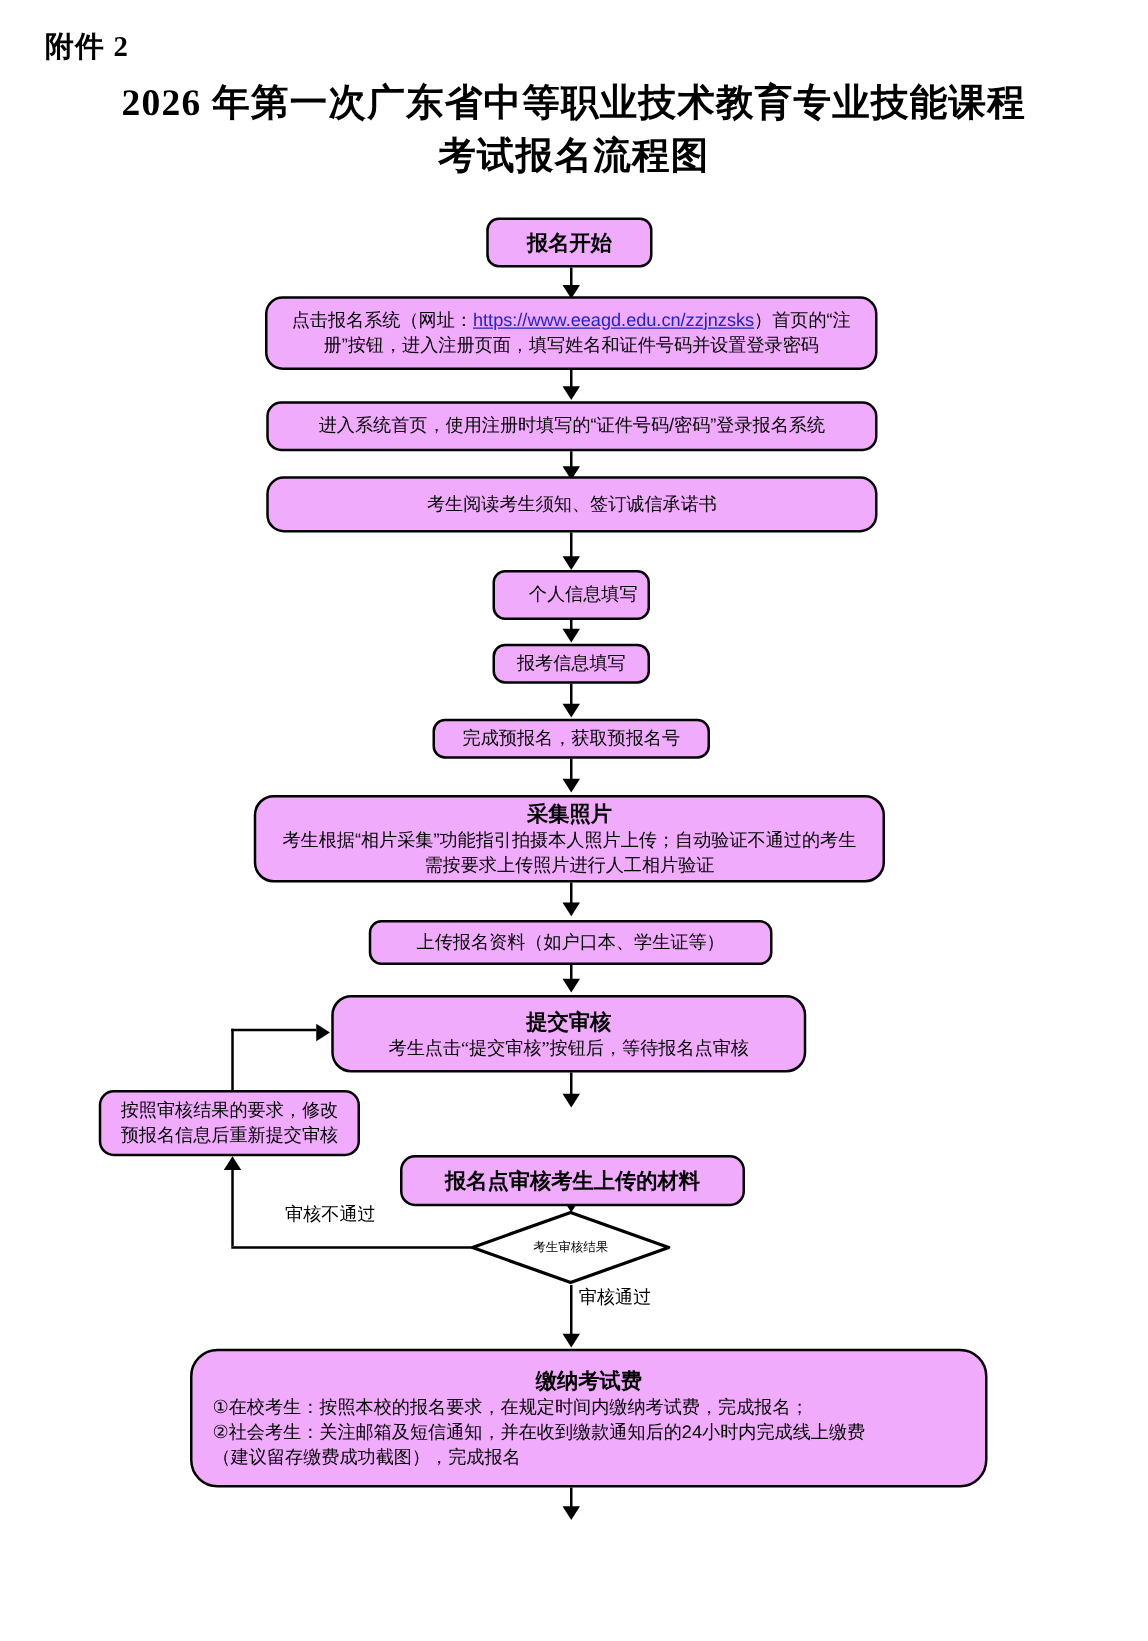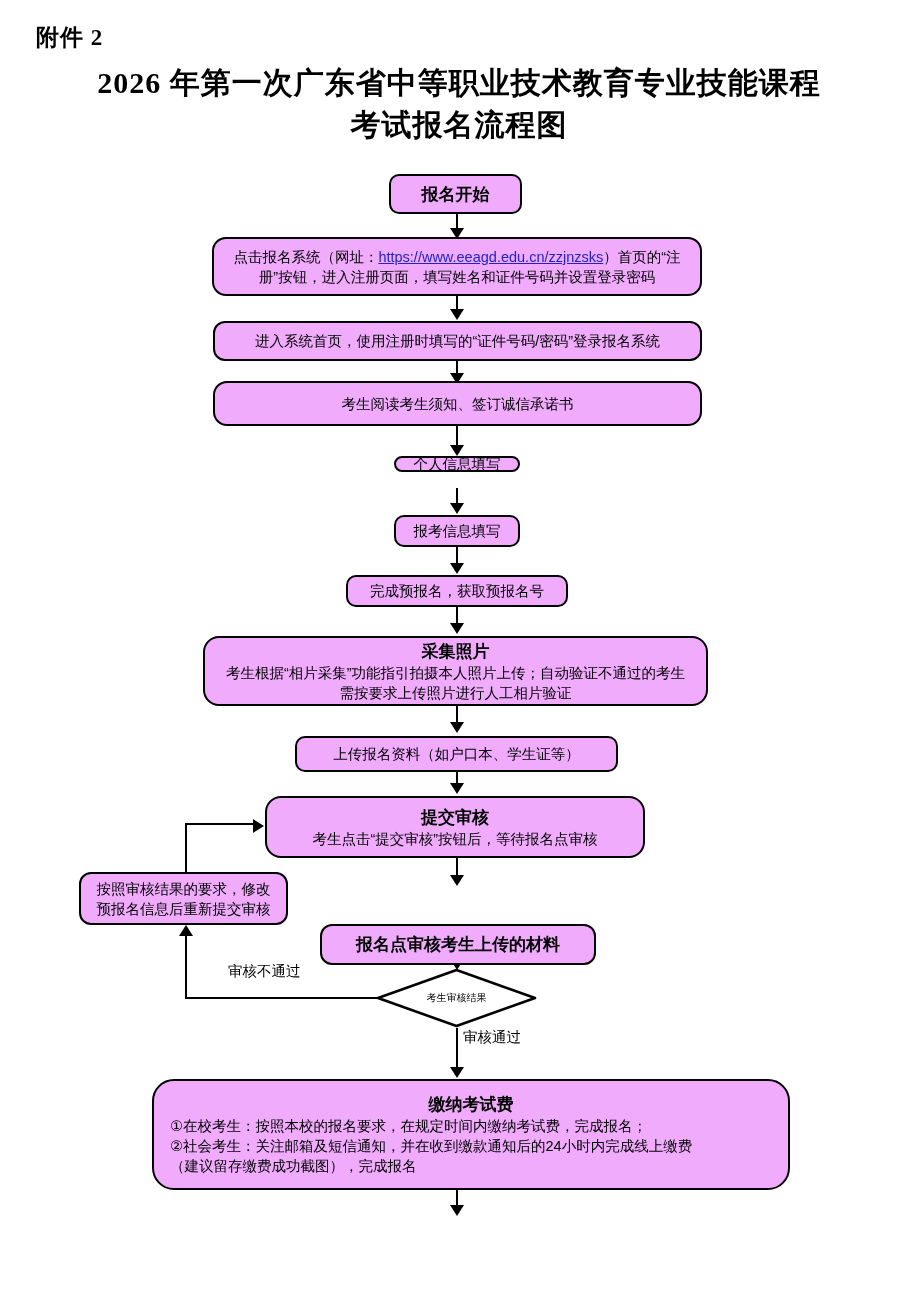--- a/index.html
+++ b/index.html
@@ -124,21 +124,21 @@
   </div>
   <div class="vline" style="left:455.8px;top:361px;height:15px;"></div>
   <div class="arrow-d" style="left:450px;top:373px;"></div>
 
   <div class="node" style="left:213px;top:381px;width:489px;height:45px;border-radius:14px;">
     <span class="bd">考生阅读考生须知、签订诚信承诺书</span>
   </div>
   <div class="vline" style="left:455.8px;top:426px;height:22px;"></div>
   <div class="arrow-d" style="left:450px;top:445px;"></div>
 
-  <div class="node" style="left:394px;top:456px;width:126px;height:16px;border-radius:10px;">
+  <div class="node" style="left:394px;top:456px;width:126px;height:40px;border-radius:10px;align-items:flex-end;">
     <span class="bd">个人信息填写</span>
   </div>
   <div class="vline" style="left:455.8px;top:488px;height:17px;"></div>
   <div class="arrow-d" style="left:450px;top:503px;"></div>
 
   <div class="node" style="left:394px;top:515px;width:126px;height:32px;border-radius:10px;">
     <span class="bd">报考信息填写</span>
   </div>
   <div class="vline" style="left:455.8px;top:547px;height:18px;"></div>
   <div class="arrow-d" style="left:450px;top:563px;"></div>
@@ -156,21 +156,21 @@
   </div>
   <div class="vline" style="left:455.8px;top:706px;height:17px;"></div>
   <div class="arrow-d" style="left:450px;top:722px;"></div>
 
   <div class="node" style="left:295px;top:736px;width:323px;height:36px;border-radius:10px;">
     <span class="bd">上传报名资料（如户口本、学生证等）</span>
   </div>
   <div class="vline" style="left:455.8px;top:772px;height:12px;"></div>
   <div class="arrow-d" style="left:450px;top:783px;"></div>
 
-  <div class="node" style="left:265px;top:796px;width:380px;height:62px;border-radius:16px;">
+  <div class="node" style="left:265px;top:796px;width:380px;height:62px;border-radius:16px;font-family:Liberation Serif, serif;">
     <span class="hd">提交审核</span>
     <span class="bd">考生点击“提交审核”按钮后，等待报名点审核</span>
   </div>
   <div class="vline" style="left:455.8px;top:858px;height:18px;"></div>
   <div class="arrow-d" style="left:450px;top:875px;"></div>
 
   <div class="node bold-only" style="left:320px;top:888px;width:276px;height:41px;border-radius:12px;">
     <span class="hd">报名点审核考生上传的材料</span>
   </div>
   <div class="vline" style="left:455.8px;top:929px;height:31px;"></div>

